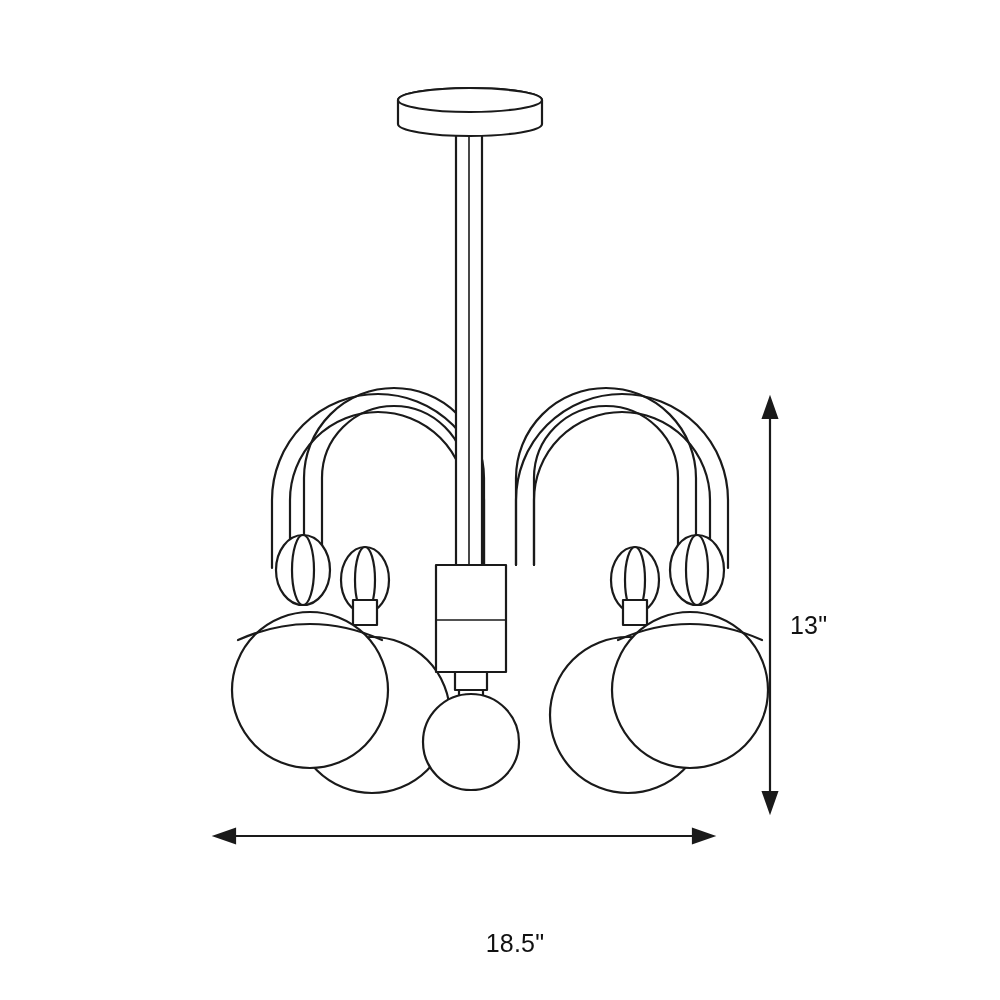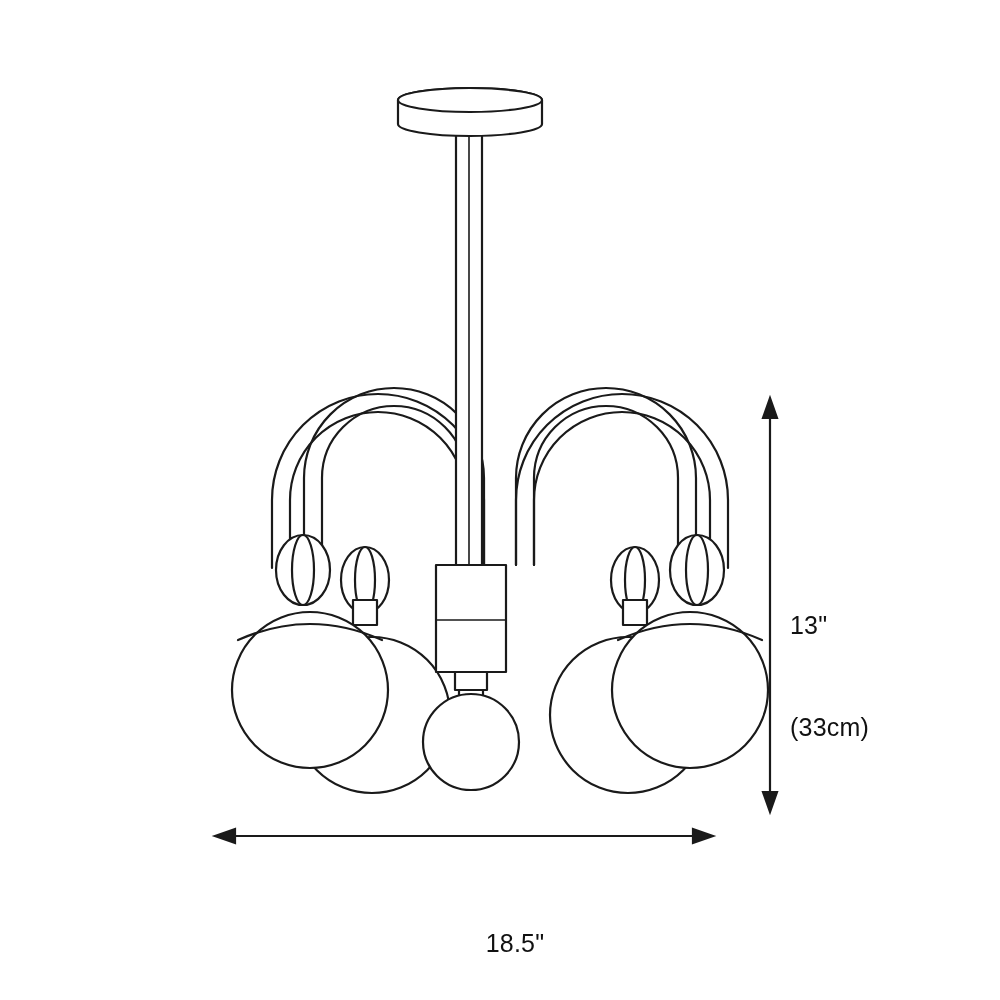--- a/index.html
+++ b/index.html
@@ -154,21 +154,20 @@
       <g>
         <line x1="222" y1="836" x2="706" y2="836"></line>
         <polygon points="215,836 235,829 235,843"></polygon>
         <polygon points="713,836 693,829 693,843"></polygon>
       </g>
     </g>
   </svg>
 
   <div class="dim-label" id="height-label">
     <span class="lbl-line">13"</span>
-    <span class="lbl-line">(33cm)</span>
   </div>
 
   <div class="dim-label" id="width-label">
     <span class="lbl-line">18.5"</span>
     
   </div>
 
 </div>
 
 </body></html>

